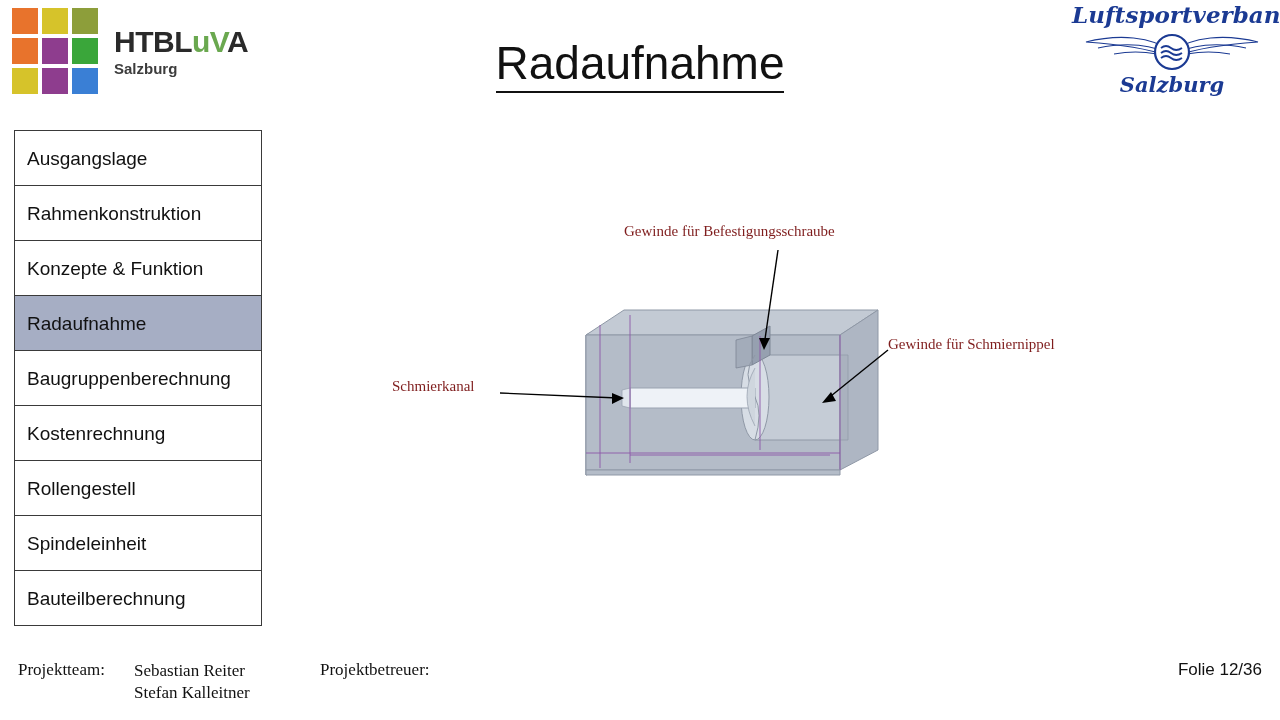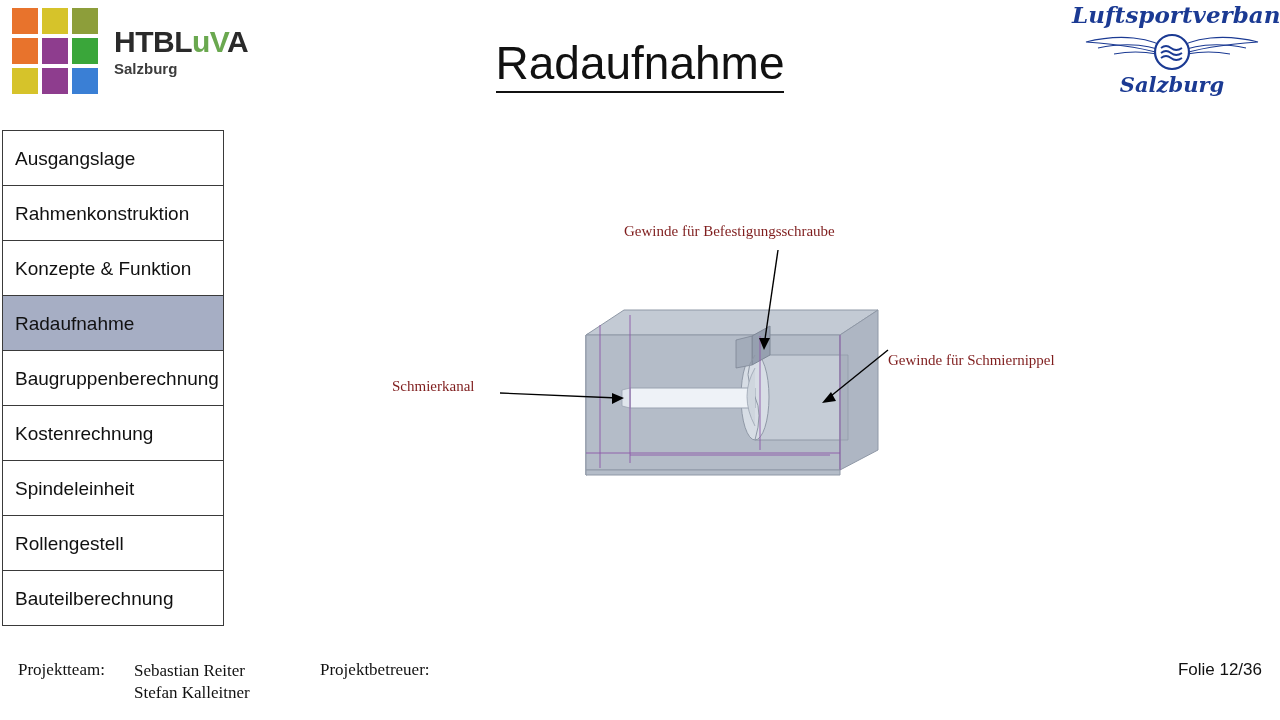--- a/index.html
+++ b/index.html
@@ -101,23 +101,23 @@
     font-family: "Liberation Sans", sans-serif;
   }
   #slide-title span {
     border-bottom: 2px solid #111;
     padding-bottom: 2px;
   }
 
   
   #nav {
     position: absolute;
-    left: 2px;
+    left: 14px;
     top: 130px;
-    width: 222px;
+    width: 248px;
     border: 1px solid #3a3a3a;
     border-bottom: none;
     box-sizing: border-box;
   }
   .nav-item {
     height: 55px;
     line-height: 55px;
     border-bottom: 1px solid #3a3a3a;
     padding-left: 12px;
     font-size: 19px;
@@ -139,21 +139,21 @@
     height: 420px;
   }
   .callout {
     position: absolute;
     font-family: "Liberation Serif", serif;
     font-size: 15px;
     color: #7f1d1d;
     white-space: nowrap;
   }
   #label-befestigung { left: 324px; top: 73px; }
-  #label-schmiernippel { left: 588px; top: 202px; text-align: right; }
+  #label-schmiernippel { left: 588px; top: 186px; text-align: right; }
   #label-schmierkanal { left: 92px; top: 228px; }
 
   
   #footer {
     position: absolute;
     left: 0;
     bottom: 4px;
     width: 1280px;
     height: 58px;
     font-family: "Liberation Serif", serif;
@@ -223,22 +223,22 @@
   <span>Radaufnahme</span>
 </div>
 
 <div id="nav">
   <div class="nav-item">Ausgangslage</div>
   <div class="nav-item">Rahmenkonstruktion</div>
   <div class="nav-item">Konzepte &amp; Funktion</div>
   <div class="nav-item active">Radaufnahme</div>
   <div class="nav-item">Baugruppenberechnung</div>
   <div class="nav-item">Kostenrechnung</div>
+  <div class="nav-item">Rollengestell</div>
   <div class="nav-item">Spindeleinheit</div>
-  <div class="nav-item">Rollengestell</div>
   <div class="nav-item">Bauteilberechnung</div>
 </div>
 
 <div id="drawing">
 
   <div class="callout" id="label-befestigung">Gewinde  für Befestigungsschraube</div>
   <div class="callout" id="label-schmiernippel">Gewinde  für Schmiernippel</div>
   <div class="callout" id="label-schmierkanal">Schmierkanal</div>
 
   <svg width="960" height="420" viewBox="0 0 960 420">

